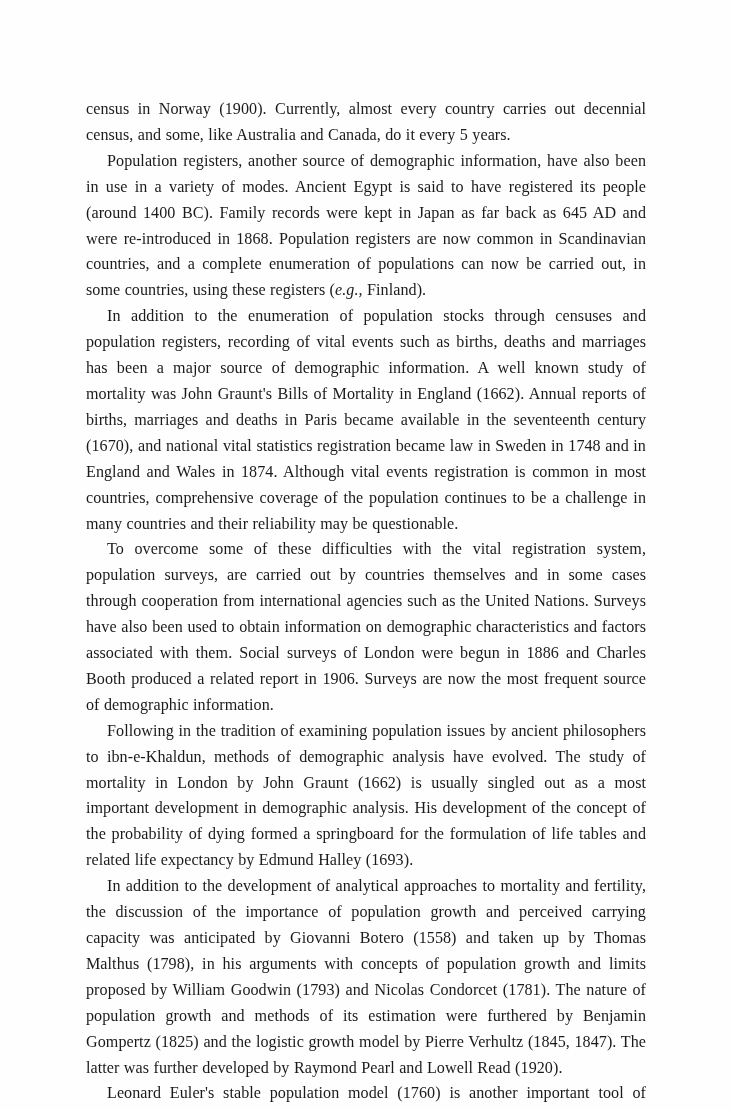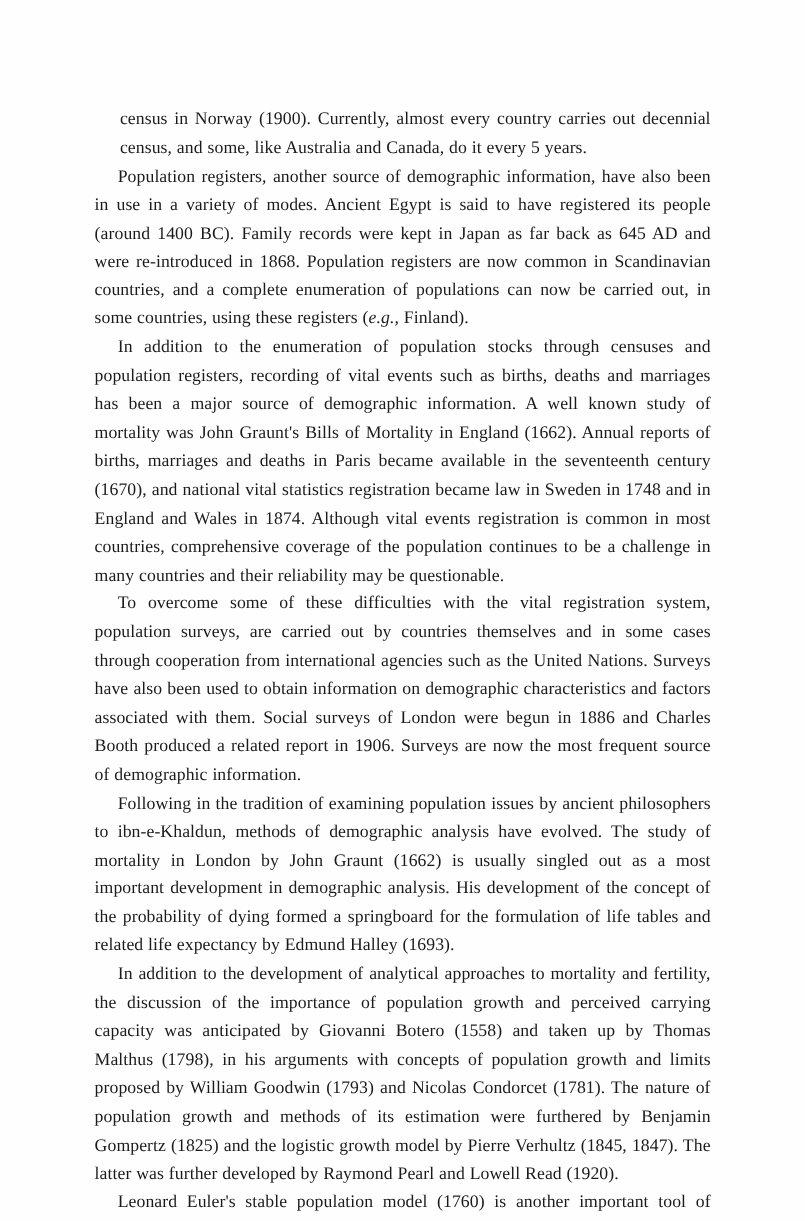--- a/index.html
+++ b/index.html
@@ -38,21 +38,20 @@
     text-align: justify;
     text-indent: 21px;
     -webkit-hyphens: none;
     hyphens: none;
     word-spacing: 0.02em;
     letter-spacing: 0.004em;
   }
 
   .para.no-indent {
     text-indent: 0;
-    margin-left: 23px;
   }
 
   .para em {
     font-style: italic;
   }
 </style>
 </head>
 <body>
 
 <div class="page">

